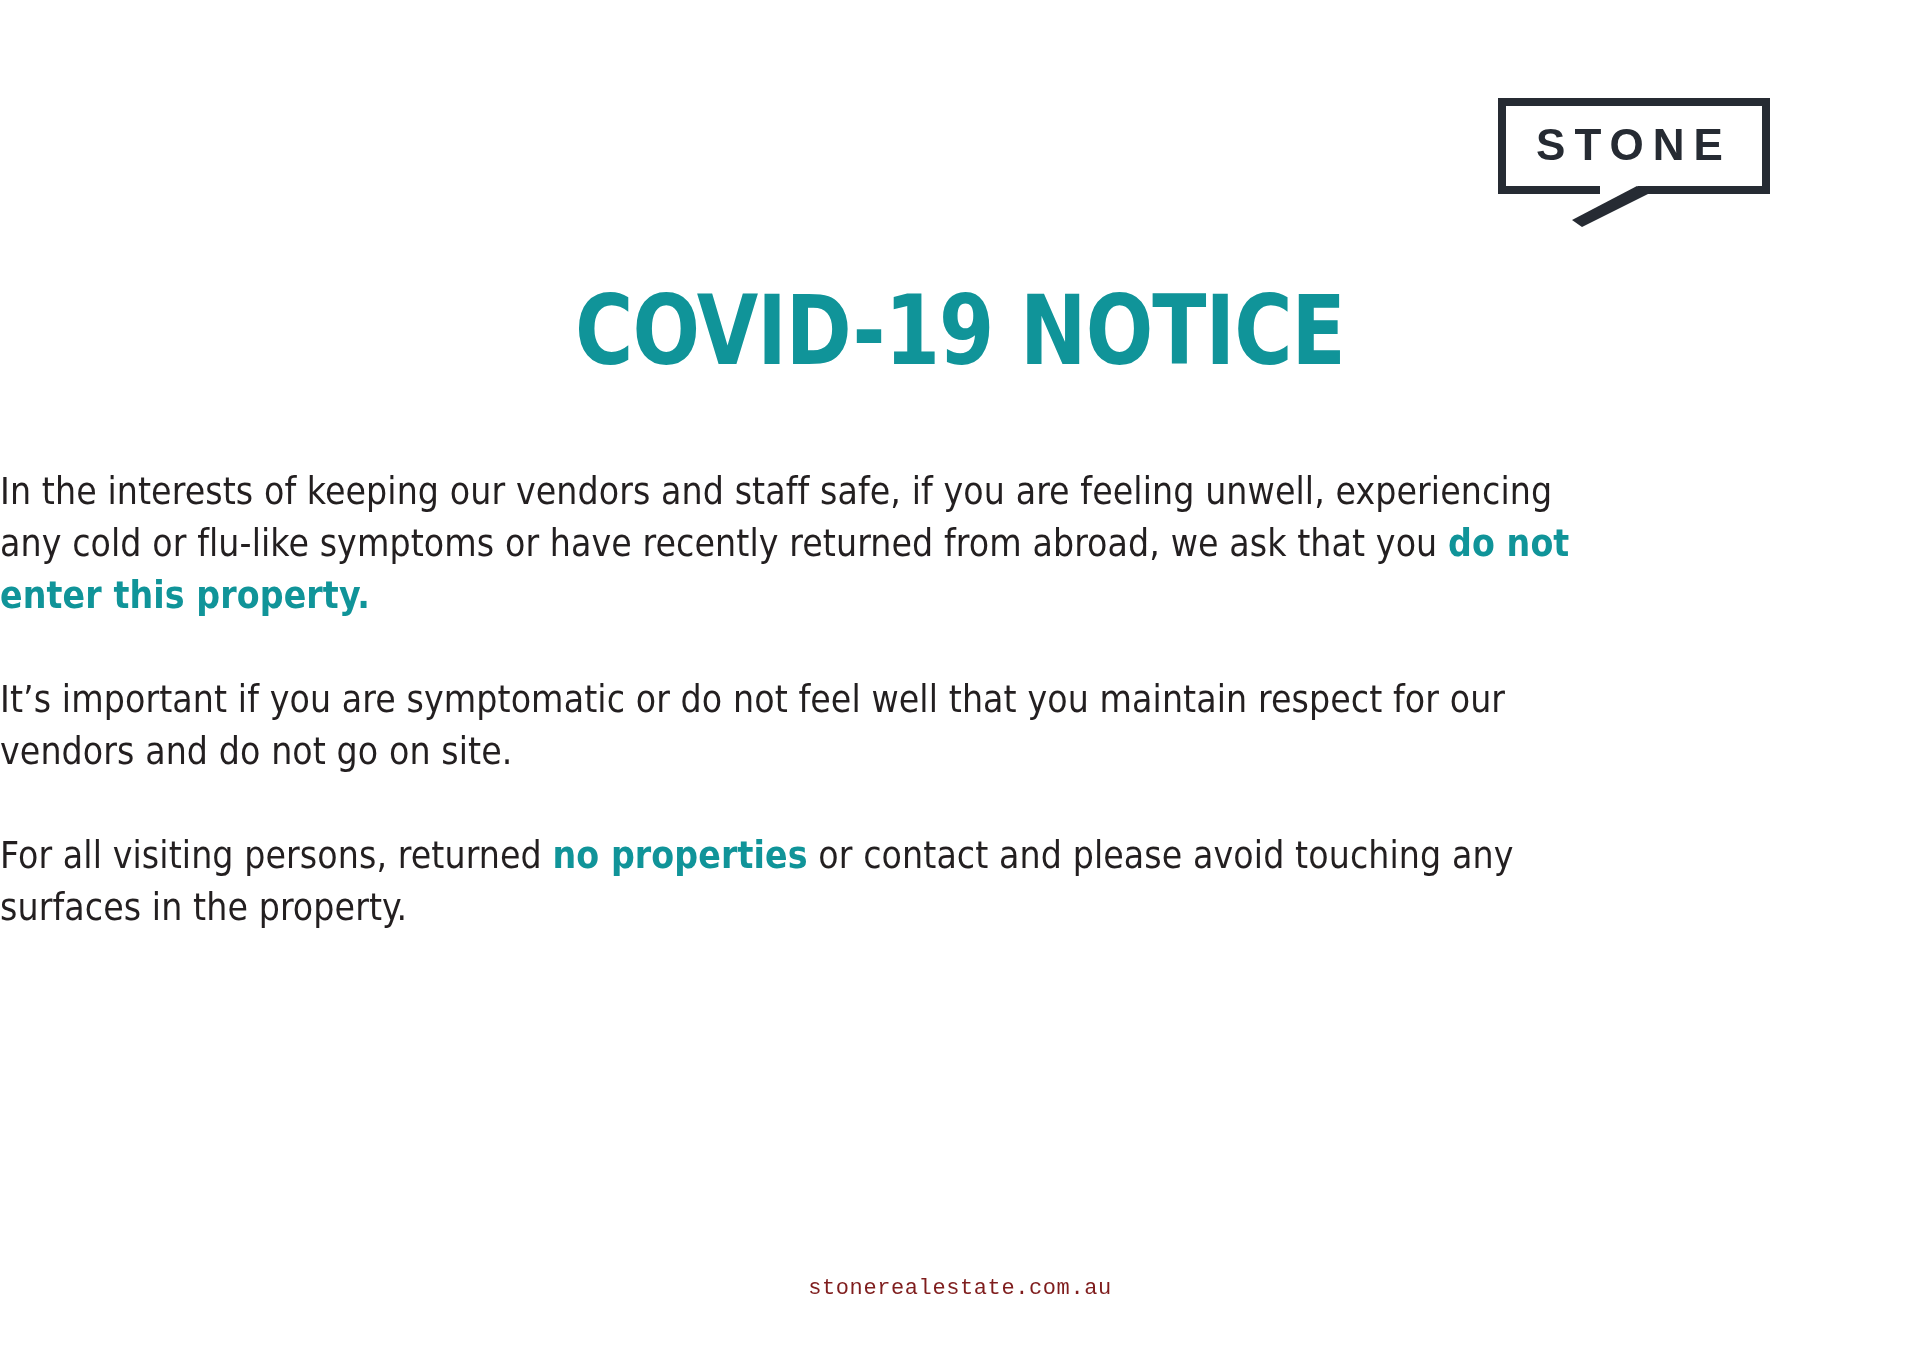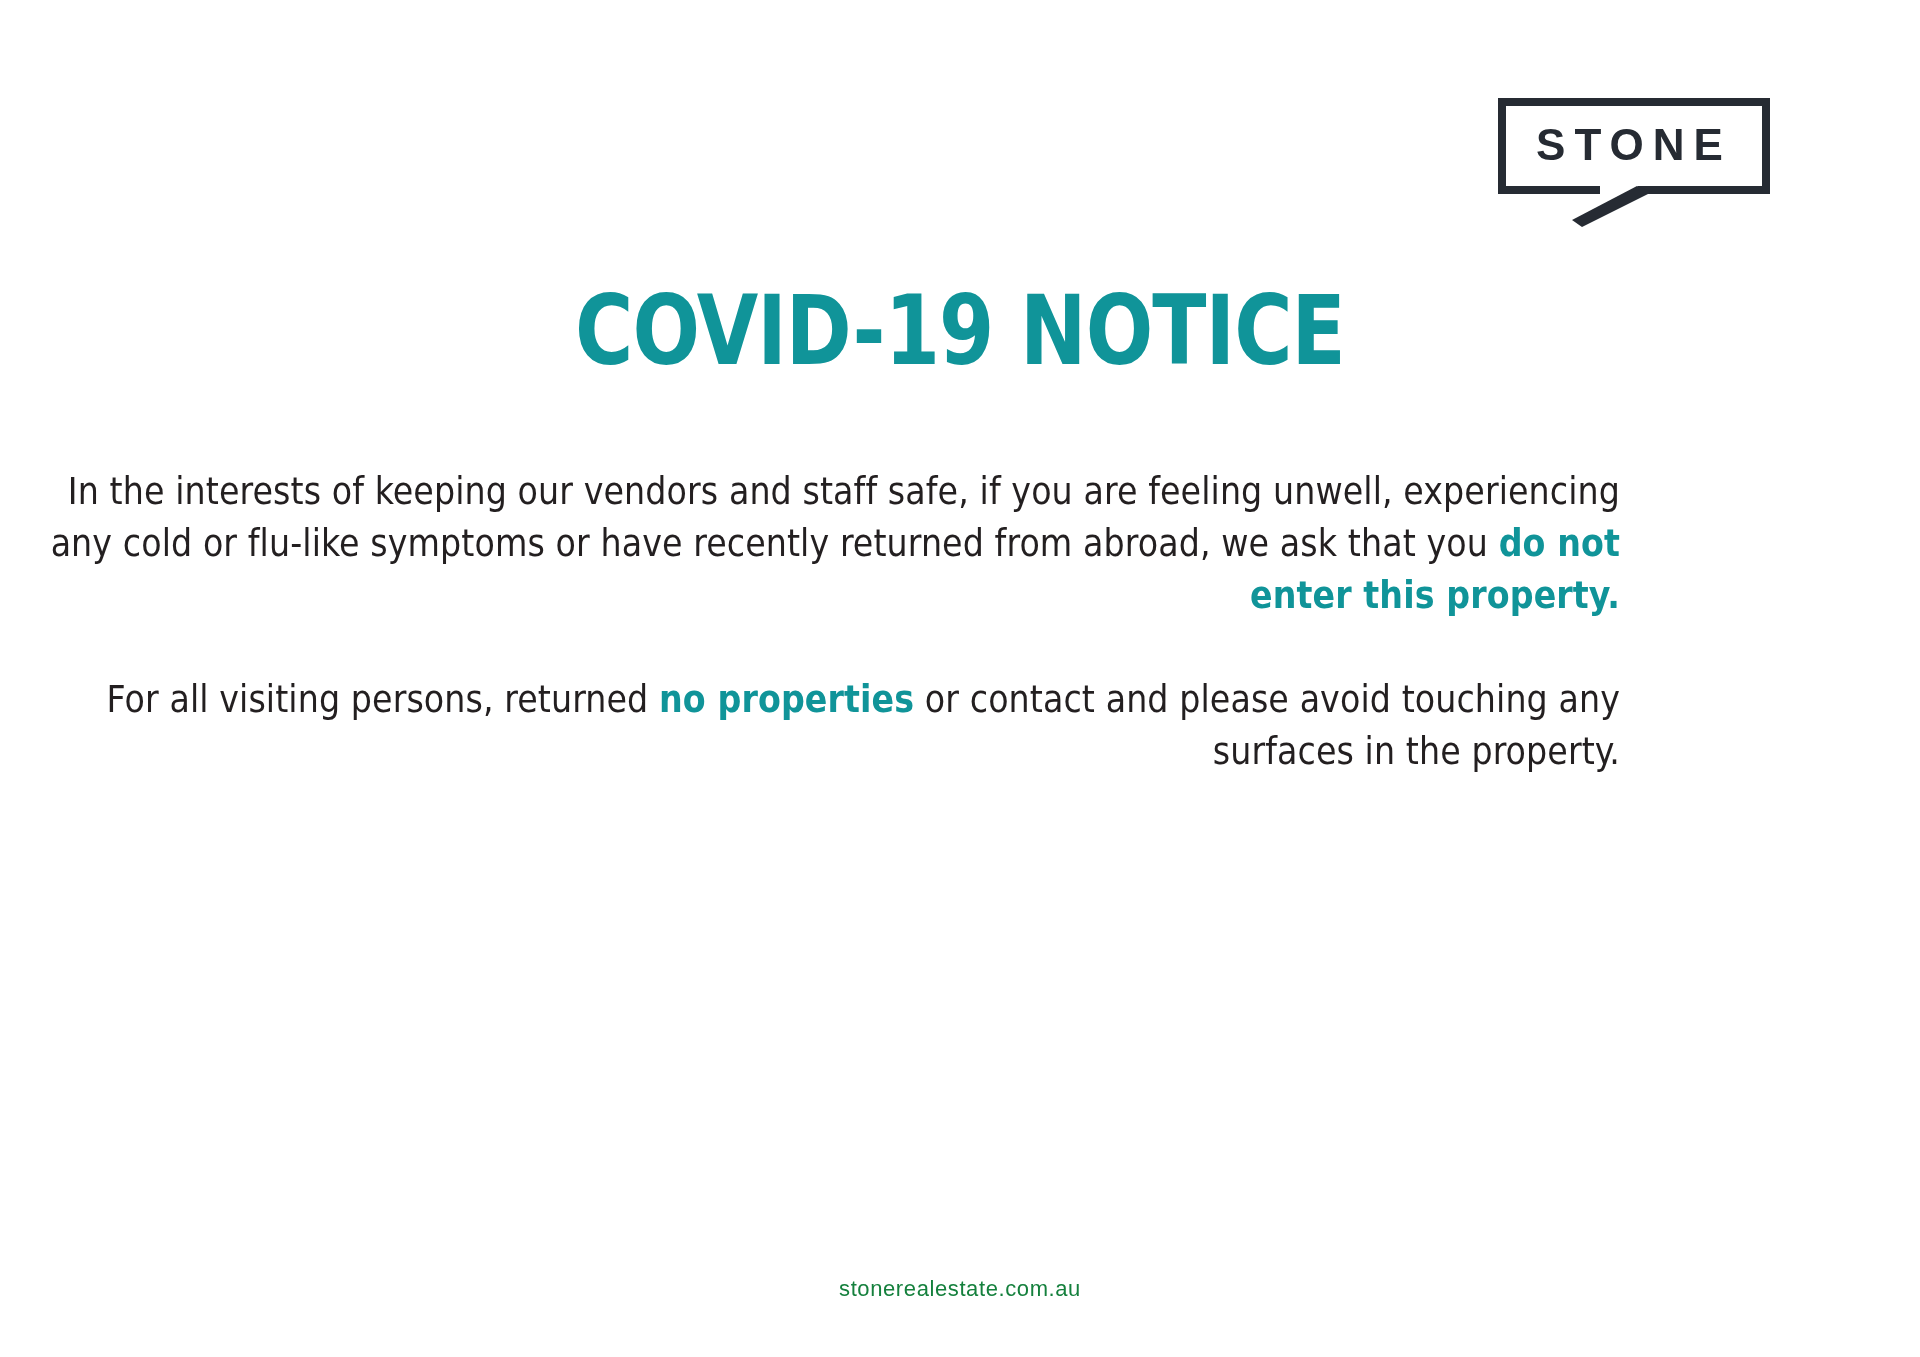--- a/index.html
+++ b/index.html
@@ -53,21 +53,21 @@
     transform:scaleX(0.92);
     transform-origin:center top;
   }
 
   
   .body-copy {
     position:absolute;
     top:430px;
     left:0;
     width:1544px;
-    text-align:right;
+    text-align:left;
     font-family:"DejaVu Sans Condensed","Liberation Sans Narrow","Liberation Sans", sans-serif;
     font-weight:300;
     font-size:37px;
     line-height:52px;
     color:#231f20;
     letter-spacing:0.1px;
   }
 
   .para {
     width:1620px;
@@ -83,25 +83,25 @@
     font-weight:bold;
   }
 
   
   .footer {
     position:absolute;
     top:1240px;
     left:0;
     width:1920px;
     text-align:center;
-    font-family:Liberation Sans, sans-serif;
+    font-family:Liberation Mono, monospace;
     font-weight:400;
     font-size:22px;
     letter-spacing:0.6px;
-    color:#15803d;
+    color:#7f1d1d;
   }
 </style>
 </head>
 <body>
 
 <div class="page">
 
   <div class="logo-wrap">
     <svg class="logo-svg" viewBox="0 0 300 130" xmlns="http://www.w3.org/2000/svg">
 
@@ -128,20 +128,25 @@
 
   <div class="body-copy">
 
     <div class="para">
       <p>
         <span>In the interests of keeping our vendors and staff safe, if you are feeling unwell, experiencing any cold or flu-like symptoms or have recently returned from abroad, we ask that you </span><span class="hl">do not enter this property.</span><span></span>
       </p>
     </div>
 
 
+    <div class="para">
+      <p>
+        <span>It’s important if you are symptomatic or do not feel well that you maintain respect for our vendors and do not go on site.</span>
+      </p>
+    </div>
 
 
     <div class="para">
       <p>
         <span>For all visiting persons, returned </span><span class="hl">no properties</span><span> or contact and please avoid touching any surfaces in the property.</span>
       </p>
     </div>
 
   </div>
 

